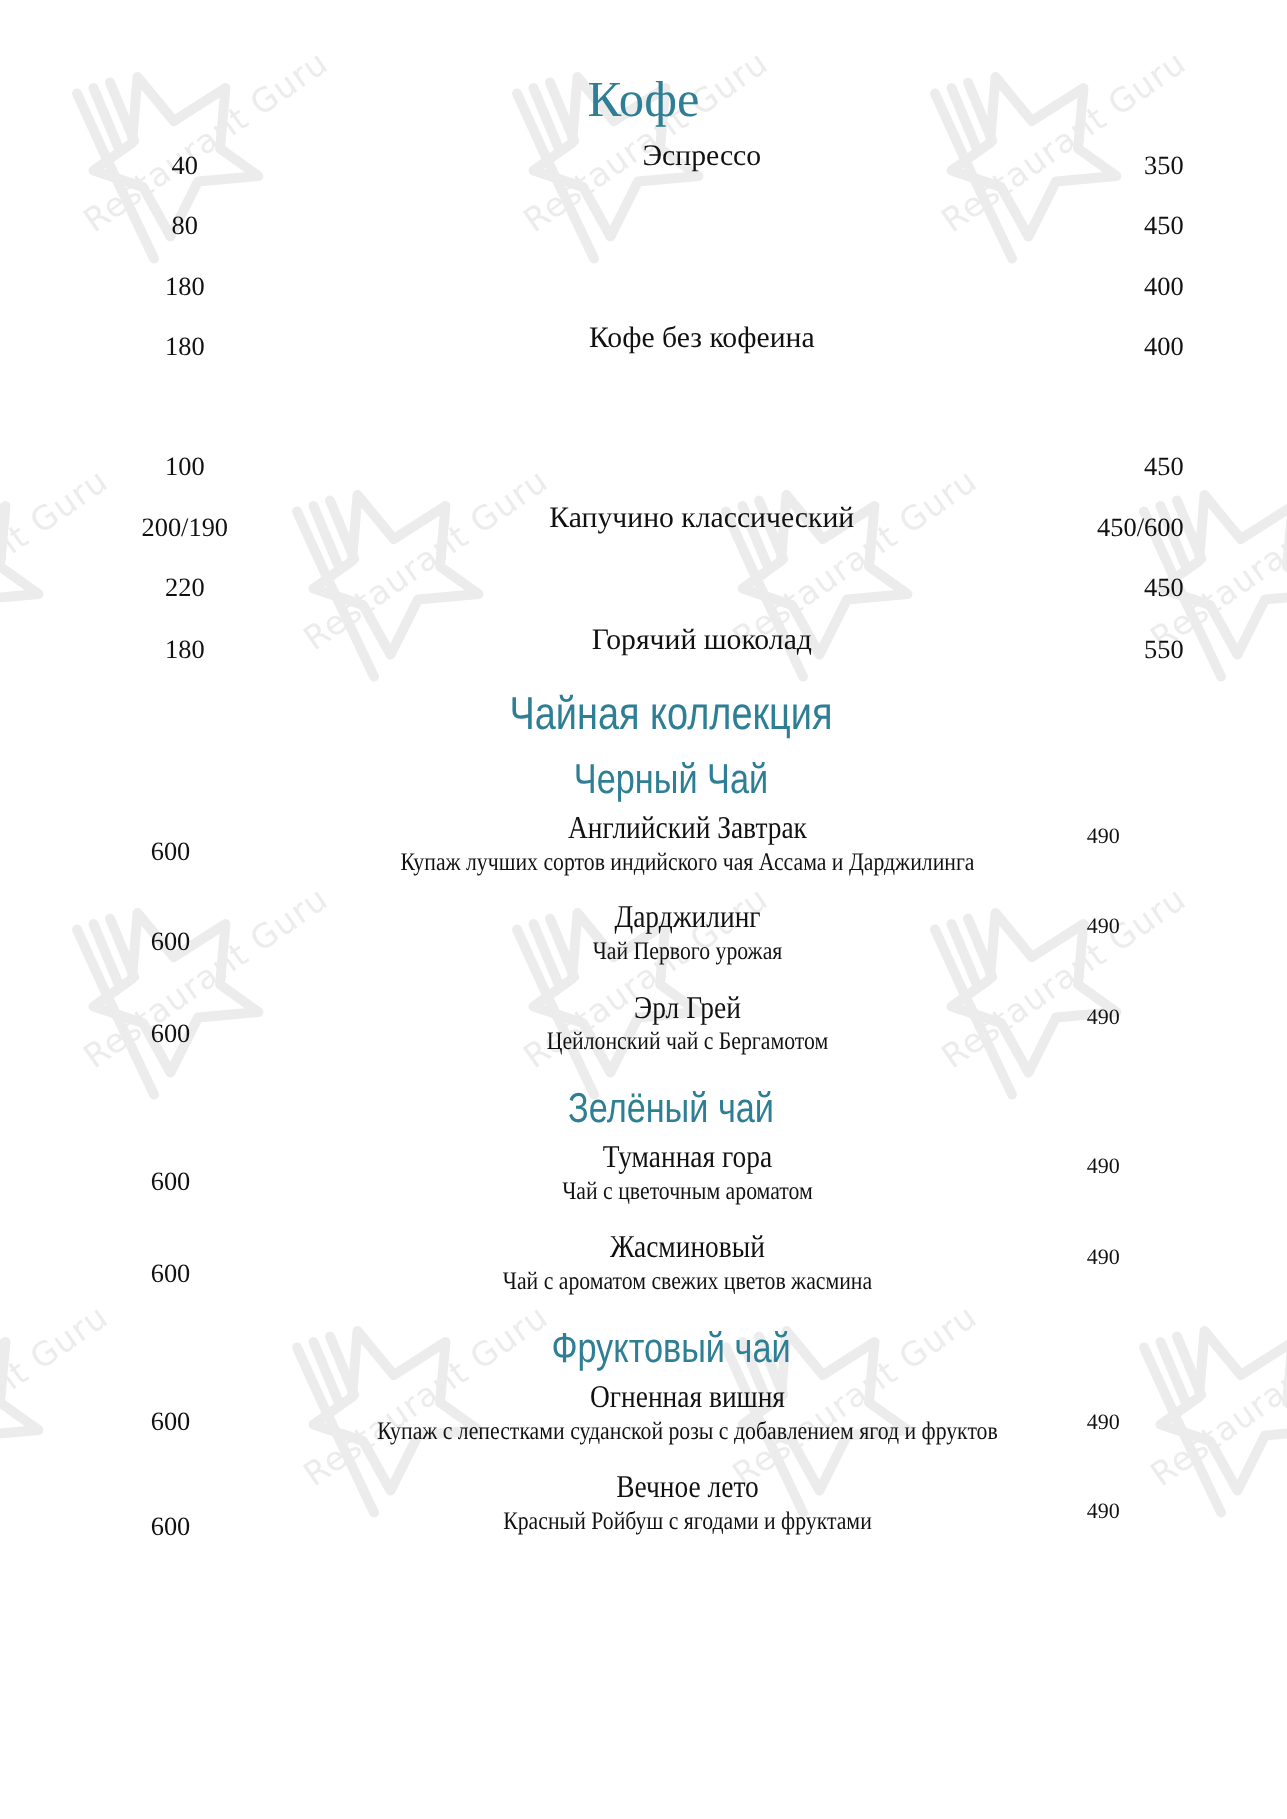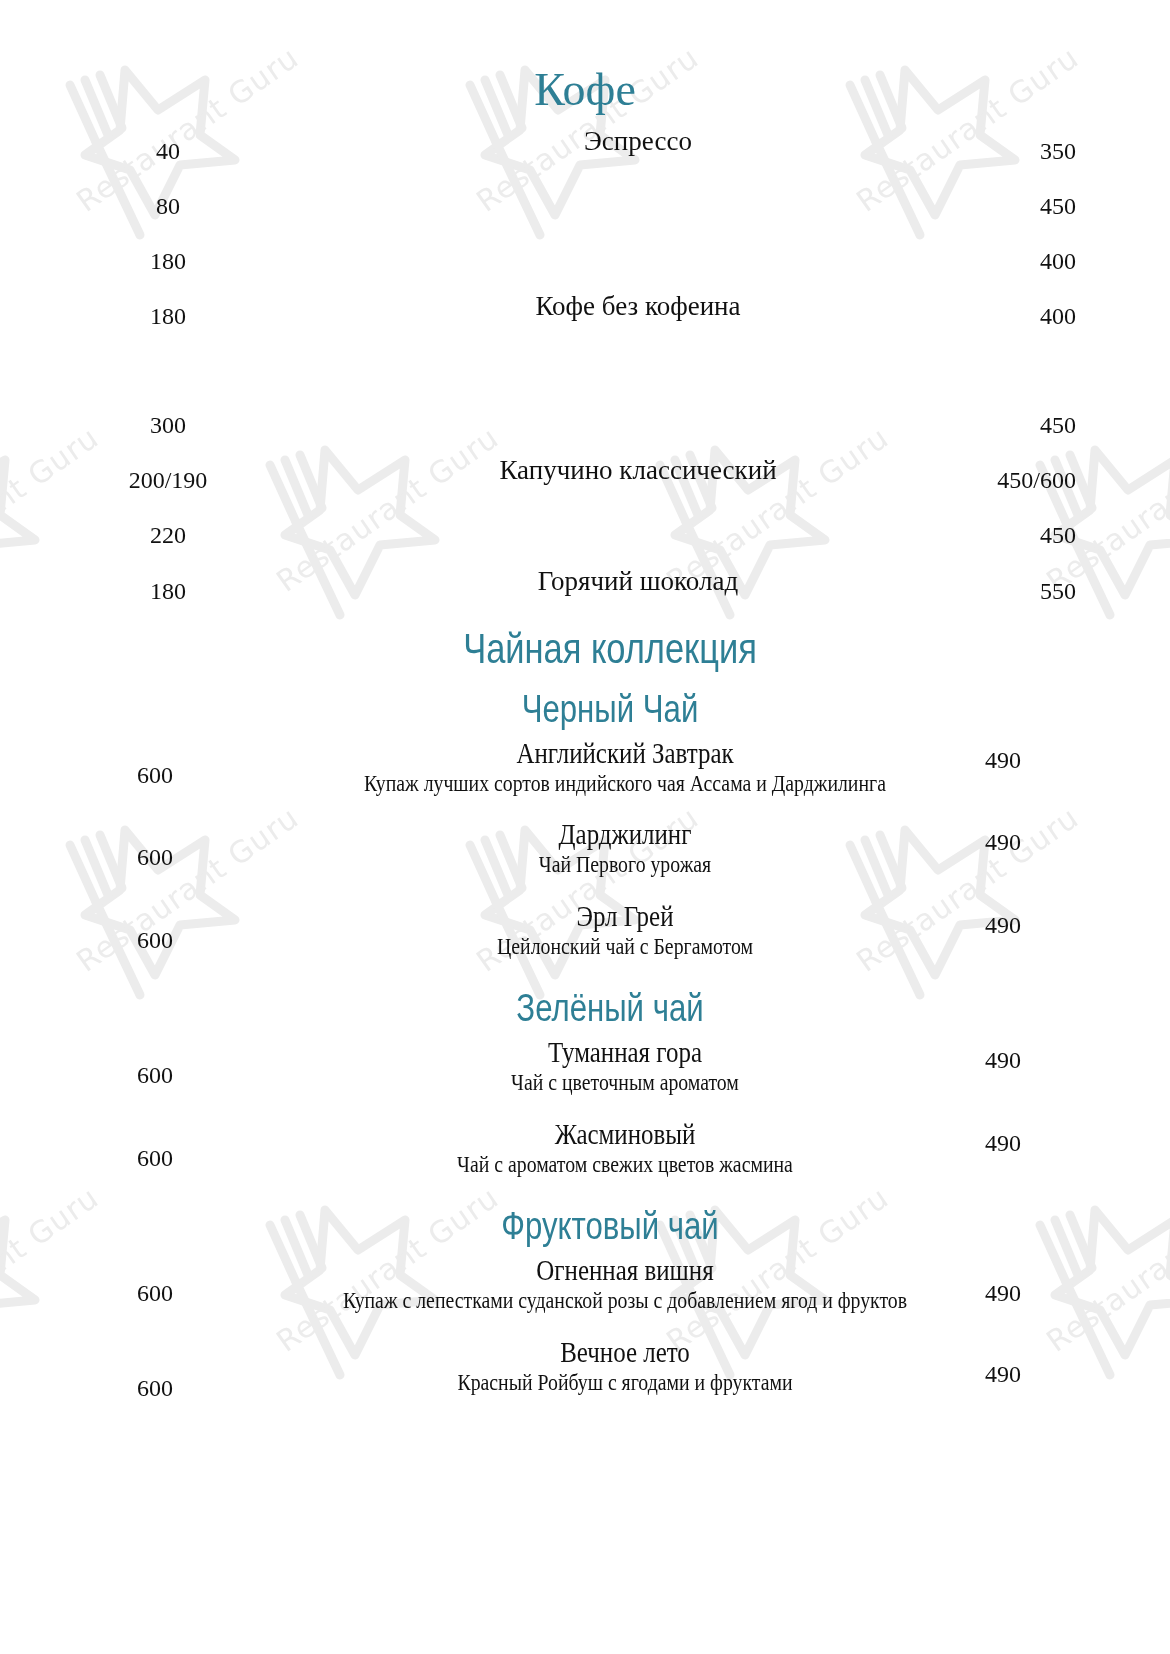--- a/index.html
+++ b/index.html
@@ -27,21 +27,21 @@
     .weight { position: absolute; left: 95px; width: 120px; text-align: center; font-size: 24px; line-height: 40px; }
     .name   { position: absolute; left: 300px; width: 650px; text-align: center; font-size: 27px; line-height: 40px; }
     .price  { position: absolute; left: 1003px; width: 120px; text-align: right; font-size: 24px; line-height: 40px; margin-left: -60px; }
 
     .trow { position: absolute; left: 0; width: 1170px; height: 80px; }
     .tname { position: absolute; left: 200px; width: 850px; top: 0; text-align: center;
              font-size: 29px; line-height: 34px; transform: scaleX(0.86); transform-origin: 425px 0; }
     .tdesc { position: absolute; left: 150px; width: 950px; top: 34px; text-align: center;
              font-size: 23px; line-height: 28px; transform: scaleX(0.86); transform-origin: 475px 0; }
     .tweight { position: absolute; left: 95px; width: 120px; text-align: center; font-size: 24px; line-height: 30px; }
-    .tprice  { position: absolute; left: 943px; width: 120px; text-align: center; font-size: 24px; line-height: 30px; }
+    .tprice  { position: absolute; left: 943px; width: 120px; text-align: center; font-size: 20px; line-height: 30px; }
   </style>
 </head>
 <body>
 
 <div id="watermarks">
     <div class="wm" style="left: 30px; top: 40px;"><svg viewBox="0 0 280 240">
         <g fill="none" stroke="#ececec" stroke-width="9" stroke-linejoin="round" stroke-linecap="round">
           <path d="M95 30 L128 70 L175 40 L170 95 L205 120 L150 125 L125 175 L100 130 L55 115 L90 90 Z"></path>
           <path d="M40 45 L65 100 M55 40 L78 95 M70 35 L92 88 M65 100 L110 195"></path>
         </g>
@@ -142,21 +142,21 @@
   <div class="row" style="top:241px">
     <span class="weight">180</span>
     <span class="price">400</span>
   </div>
   <div class="row" style="top:296px">
     <span class="weight">180</span>
     <span class="name" style="top:-10px">Кофе без кофеина</span>
     <span class="price">400</span>
   </div>
   <div class="row" style="top:405px">
-    <span class="weight">300</span>
+    <span class="weight">100</span>
     <span class="price">450</span>
   </div>
   <div class="row" style="top:460px">
     <span class="weight">200/190</span>
     <span class="name" style="top:-10px">Капучино классический</span>
     <span class="price">450/600</span>
   </div>
   <div class="row" style="top:515px">
     <span class="weight">220</span>
     <span class="price">450</span>

